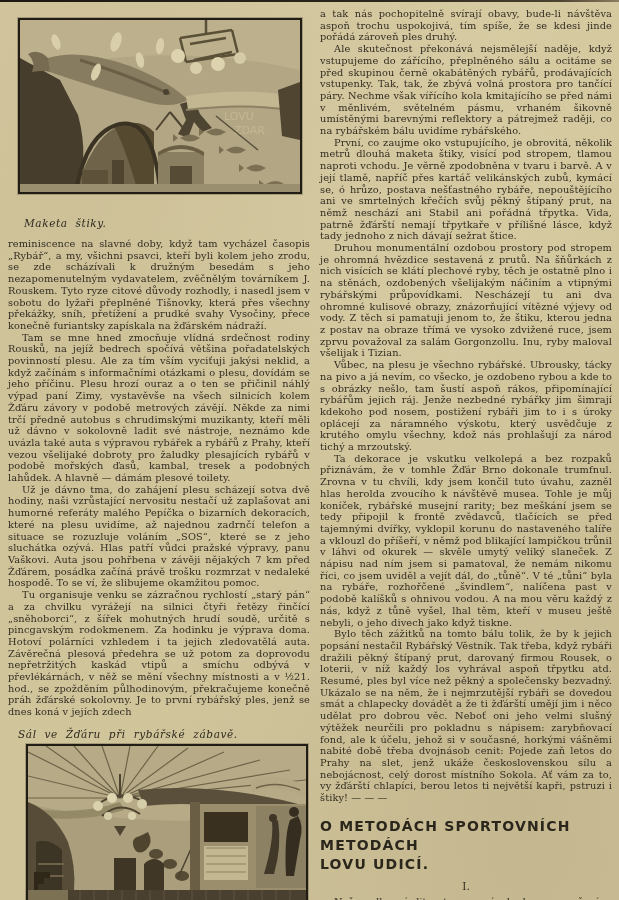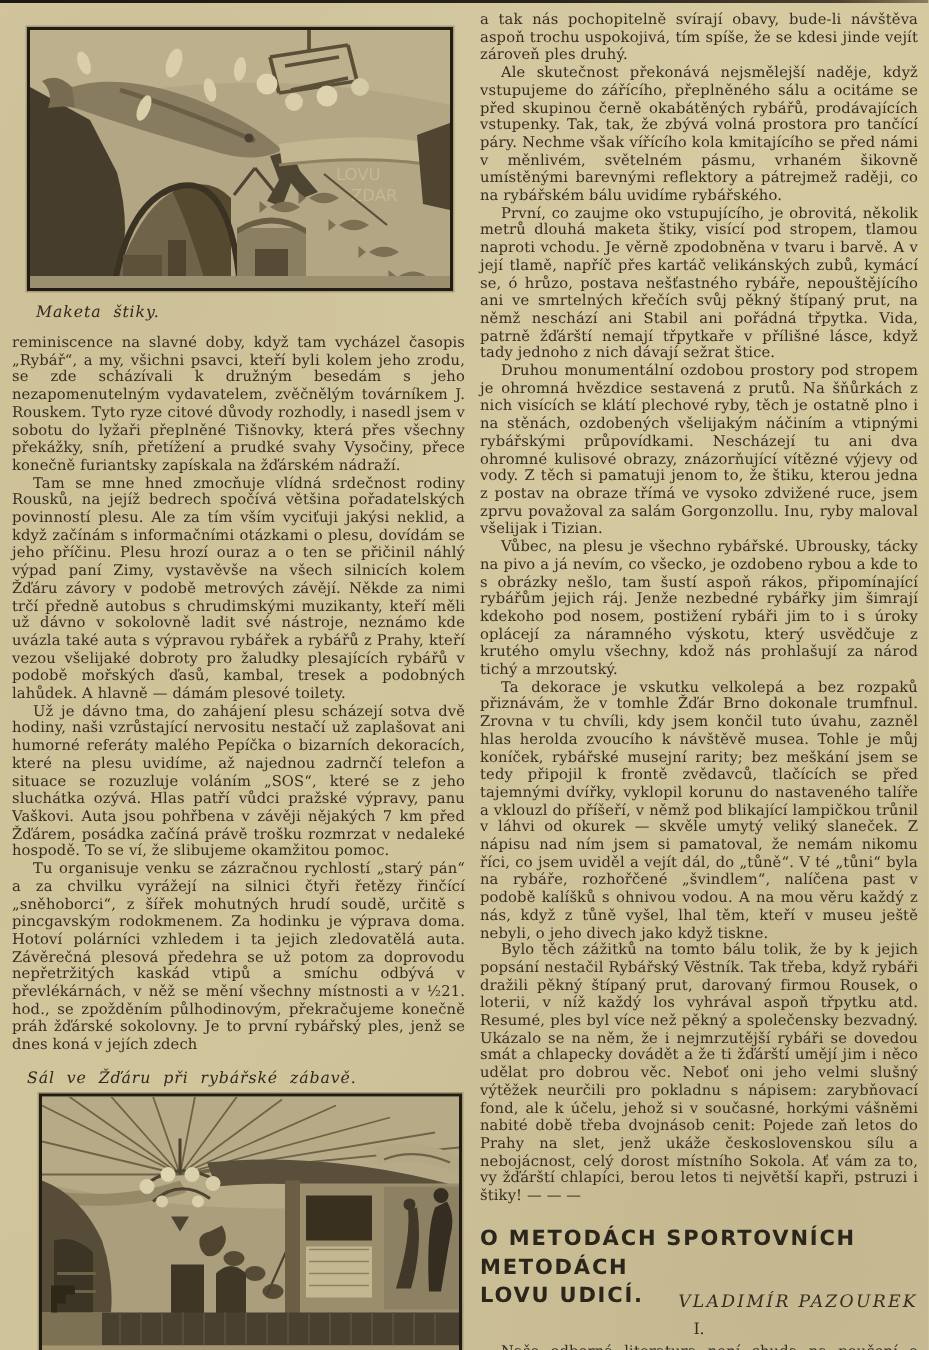--- a/index.html
+++ b/index.html
@@ -30,30 +30,30 @@
   }
   p.no-indent{text-indent:0;}
   .photo-frame{
     border:2px solid #221d14;background:#b0a584;overflow:hidden;
     box-shadow:0 0 0 1px rgba(90,80,55,0.35);
   }
   .photo-1{margin:10px 0 0 10px;width:280px;height:172px;text-align:center;}
   .photo-2{margin:4px 0 0 18px;width:278px;height:176px;}
   .caption{
     font-style:italic;font-size:10.5px;letter-spacing:0.6px;word-spacing:4px;
-    margin:8px 0 9px 16px;color:#2e2a1f;
+    margin:23px 0 9px 16px;color:#2e2a1f;
   }
   .caption-2{margin:10px 0 3px 10px;}
   .article-head{margin:13px 0 0 0;}
   .article-title{
     font-family:"DejaVu Sans","Liberation Sans",sans-serif;
     font-weight:bold;font-size:14px;line-height:19px;letter-spacing:1.2px;
     color:#2b261c;margin:0;
   }
-  .title-row2{display:flex;justify-content:space-between;align-items:flex-end;}
+  .title-row2{display:flex;justify-content:space-between;align-items:flex-start;flex-direction:column;}
   .article-author{
     font-family:"DejaVu Serif",serif;font-style:italic;font-weight:normal;
     font-size:11.5px;letter-spacing:1.5px;color:#332d22;
   }
   .section-numeral{
     text-align:center;font-size:10.5px;margin:6px 0 4px 0;color:#332d22;
   }
   svg{display:block;}
 </style>
 </head>
@@ -206,33 +206,32 @@
 
         <rect x="0" y="166" width="278" height="10" fill="#a2956f"></rect>
         <path d="M0,144 H40 V166 H0 Z" fill="#7c7152"></path>
 
         <path d="M6,126 h16 v6 h-6 v6 h-6 v6 h-4 Z" fill="#2f2819"></path>
       </svg>
     </div>
   </div>
 
   <div class="col col-right">
-    <p class="body-text no-indent">a tak nás pochopitelně svírají obavy, bude-li návštěva aspoň trochu uspokojivá, tím spíše, že se kdesi jinde vejít zároveň ples druhý.</p>
+    <p class="body-text no-indent">a tak nás pochopitelně svírají obavy, bude-li návštěva aspoň trochu uspokojivá, tím spíše, že se kdesi jinde pořádá zároveň ples druhý.</p>
     <p class="body-text">Ale skutečnost překonává nejsmělejší naděje, když vstupujeme do zářícího, přeplněného sálu a ocitáme se před skupinou černě okabátěných rybářů, prodávajících vstupenky. Tak, tak, že zbývá volná prostora pro tančící páry. Nechme však vířícího kola kmitajícího se před námi v měnlivém, světelném pásmu, vrhaném šikovně umístěnými barevnými reflektory a pátrejmež raději, co na rybářském bálu uvidíme rybářského.</p>
     <p class="body-text">První, co zaujme oko vstupujícího, je obrovitá, několik metrů dlouhá maketa štiky, visící pod stropem, tlamou naproti vchodu. Je věrně zpodobněna v tvaru i barvě. A v její tlamě, napříč přes kartáč velikánských zubů, kymácí se, ó hrůzo, postava nešťastného rybáře, nepouštějícího ani ve smrtelných křečích svůj pěkný štípaný prut, na němž neschází ani Stabil ani pořádná třpytka. Vida, patrně žďárští nemají třpytkaře v přílišné lásce, když tady jednoho z nich dávají sežrat štice.</p>
     <p class="body-text">Druhou monumentální ozdobou prostory pod stropem je ohromná hvězdice sestavená z prutů. Na šňůrkách z nich visících se klátí plechové ryby, těch je ostatně plno i na stěnách, ozdobených všelijakým náčiním a vtipnými rybářskými průpovídkami. Nescházejí tu ani dva ohromné kulisové obrazy, znázorňující vítězné výjevy od vody. Z těch si pamatuji jenom to, že štiku, kterou jedna z postav na obraze třímá ve vysoko zdvižené ruce, jsem zprvu považoval za salám Gorgonzollu. Inu, ryby maloval všelijak i Tizian.</p>
     <p class="body-text">Vůbec, na plesu je všechno rybářské. Ubrousky, tácky na pivo a já nevím, co všecko, je ozdobeno rybou a kde to s obrázky nešlo, tam šustí aspoň rákos, připomínající rybářům jejich ráj. Jenže nezbedné rybářky jim šimrají kdekoho pod nosem, postižení rybáři jim to i s úroky oplácejí za náramného výskotu, který usvědčuje z krutého omylu všechny, kdož nás prohlašují za národ tichý a mrzoutský.</p>
     <p class="body-text">Ta dekorace je vskutku velkolepá a bez rozpaků přiznávám, že v tomhle Žďár Brno dokonale trumfnul. Zrovna v tu chvíli, kdy jsem končil tuto úvahu, zazněl hlas herolda zvoucího k návštěvě musea. Tohle je můj koníček, rybářské musejní rarity; bez meškání jsem se tedy připojil k frontě zvědavců, tlačících se před tajemnými dvířky, vyklopil korunu do nastaveného talíře a vklouzl do příšeří, v němž pod blikající lampičkou trůnil v láhvi od okurek — skvěle umytý veliký slaneček. Z nápisu nad ním jsem si pamatoval, že nemám nikomu říci, co jsem uviděl a vejít dál, do „tůně“. V té „tůni“ byla na rybáře, rozhořčené „švindlem“, nalíčena past v podobě kalíšků s ohnivou vodou. A na mou věru každý z nás, když z tůně vyšel, lhal těm, kteří v museu ještě nebyli, o jeho divech jako když tiskne.</p>
     <p class="body-text">Bylo těch zážitků na tomto bálu tolik, že by k jejich popsání nestačil Rybářský Věstník. Tak třeba, když rybáři dražili pěkný štípaný prut, darovaný firmou Rousek, o loterii, v níž každý los vyhrával aspoň třpytku atd. Resumé, ples byl více než pěkný a společensky bezvadný. Ukázalo se na něm, že i nejmrzutější rybáři se dovedou smát a chlapecky dovádět a že ti žďárští umějí jim i něco udělat pro dobrou věc. Neboť oni jeho velmi slušný výtěžek neurčili pro pokladnu s nápisem: zarybňovací fond, ale k účelu, jehož si v současné, horkými vášněmi nabité době třeba dvojnásob cenit: Pojede zaň letos do Prahy na slet, jenž ukáže československou sílu a nebojácnost, celý dorost místního Sokola. Ať vám za to, vy žďárští chlapíci, berou letos ti největší kapři, pstruzi i štiky! — — —</p>
 
     <div class="article-head">
       <div class="article-title">O METODÁCH SPORTOVNÍCH METODÁCH</div>
       <div class="title-row2">
         <span class="article-title">LOVU UDICÍ.</span>
-        <span class="article-author">VLADIMÍR PAZOUREK</span>
       </div>
       <div class="section-numeral">I.</div>
     </div>
 
     <p class="body-text">Naše odborná literatura není chuda na poučení o jednotlivých rybolovných metodách, — ba vyšly už dokonce publikace, které se zabývají výhradně popisem a rozborem té které metody. Zatím se však mimo J. Tejčku*) nikdo nepokusil v instruktivní stati metodicky shrnouti veškeré způsoby lovu sladkovodních ryb pomocí udice. Tento článek chce býti syntetickým přehledem t. zv. sportovních metod rybolovných, ale chce se též dotknouti s kritického</p>
 
   </div>
 </div>
 
 </body></html>

